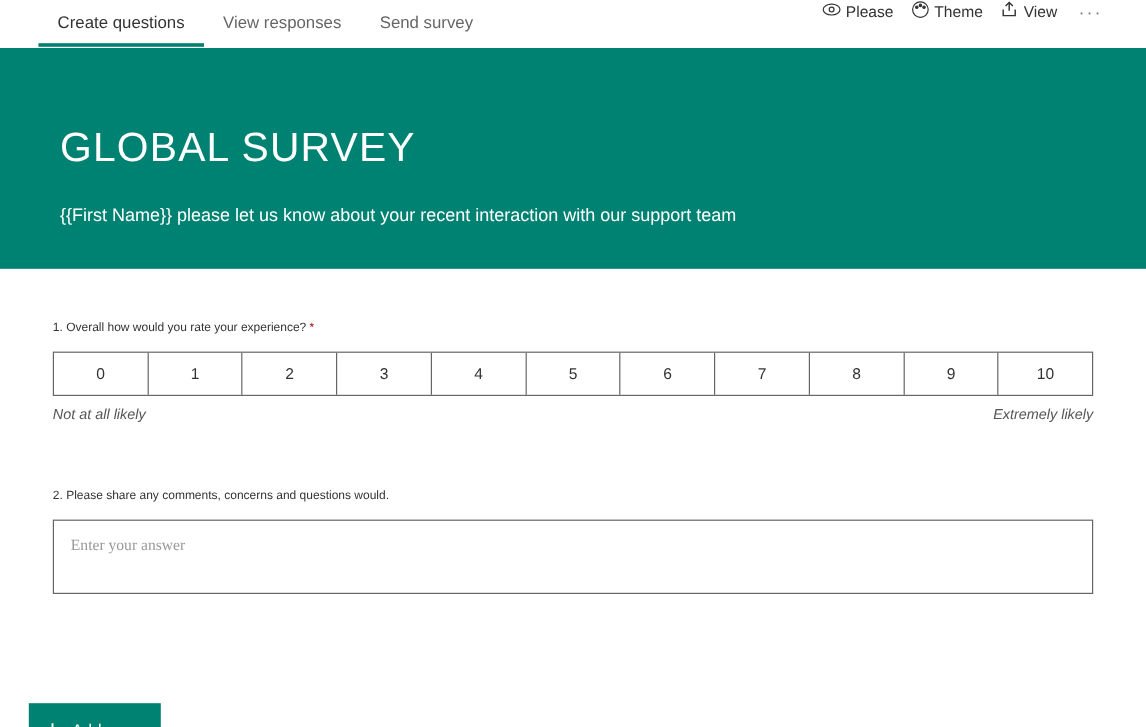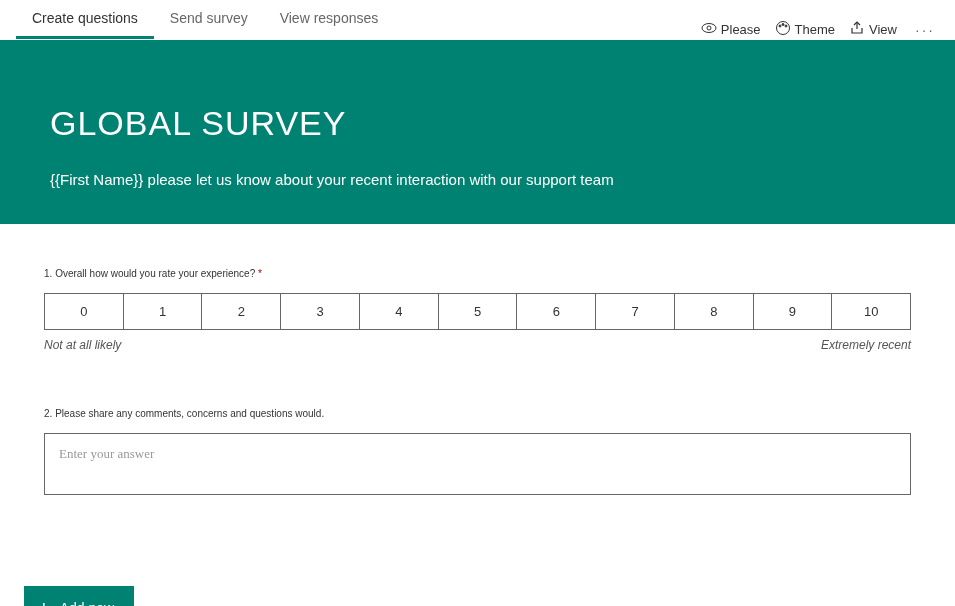--- a/index.html
+++ b/index.html
@@ -1,18 +1,18 @@
 <!DOCTYPE html>
 <html><head>
   <meta charset="utf-8">
   <style>
     * { margin: 0; padding: 0; box-sizing: border-box; }
     body { font-family: "Segoe UI", Arial, sans-serif; font-size: 14px; color: #333; background: #fff; width: 955px; }
     
-    .top-nav { display: flex; justify-content: space-between; align-items: flex-end; padding: 0 16px; height: 40px; border-bottom: 1px solid transparent; }
+    .top-nav { display: flex; justify-content: space-between; align-items: flex-start; padding: 0 32px; height: 40px; border-bottom: 1px solid transparent; }
     .nav-tabs { display: flex; gap: 0; }
     .nav-tab { padding: 10px 16px; cursor: pointer; color: #666; font-size: 14px; border-bottom: 3px solid transparent; }
     .nav-tab.active { color: #333; font-weight: 400; border-bottom: 3px solid #008272; }
     
     .top-actions { display: flex; align-items: center; gap: 14px; }
     .top-action { display: flex; align-items: center; gap: 4px; cursor: pointer; color: #333; font-size: 13px; }
     .top-action svg { width: 16px; height: 16px; }
     .more-btn { cursor: pointer; padding: 0 4px; letter-spacing: 2px; color: #666; }
     
     .hero { background: #008272; color: #fff; padding: 36px 50px 36px 50px; }
@@ -34,22 +34,22 @@
     
     .add-new-btn { background: #008272; color: #fff; border: none; padding: 12px 20px 12px 14px; font-size: 14px; cursor: pointer; display: flex; align-items: center; gap: 10px; margin: 8px 0 20px 24px; }
     .add-new-btn .plus { font-size: 20px; font-weight: 300; line-height: 1; }
   </style>
 </head>
 <body>
 
 <div class="top-nav">
   <div class="nav-tabs">
     <div class="nav-tab active">Create questions</div>
+    <div class="nav-tab">View responses</div>
     <div class="nav-tab">Send survey</div>
-    <div class="nav-tab">View responses</div>
   </div>
   <div class="top-actions">
     <div class="top-action">
       <span>
         <svg viewBox="0 0 16 16" fill="none" stroke="currentColor" stroke-width="1">
             <ellipse cx="8" cy="8" rx="7" ry="4.5"></ellipse>
             <circle cx="8" cy="8" r="2"></circle>
           </svg>
       </span>
       <span>Please</span>
@@ -102,21 +102,21 @@
       <div class="rating-cell">4</div>
       <div class="rating-cell">5</div>
       <div class="rating-cell">6</div>
       <div class="rating-cell">7</div>
       <div class="rating-cell">8</div>
       <div class="rating-cell">9</div>
       <div class="rating-cell">10</div>
     </div>
     <div class="rating-labels">
       <span>Not at all likely</span>
-      <span>Extremely recent</span>
+      <span>Extremely likely</span>
     </div>
   </div>
 
   <div class="question-block">
     <div class="question-label">
       <span>2.</span>
       <span>Please share any comments, concerns and questions would.</span>
     </div>
     <textarea class="answer-box" placeholder="Enter your answer" style=""></textarea>
   </div>

